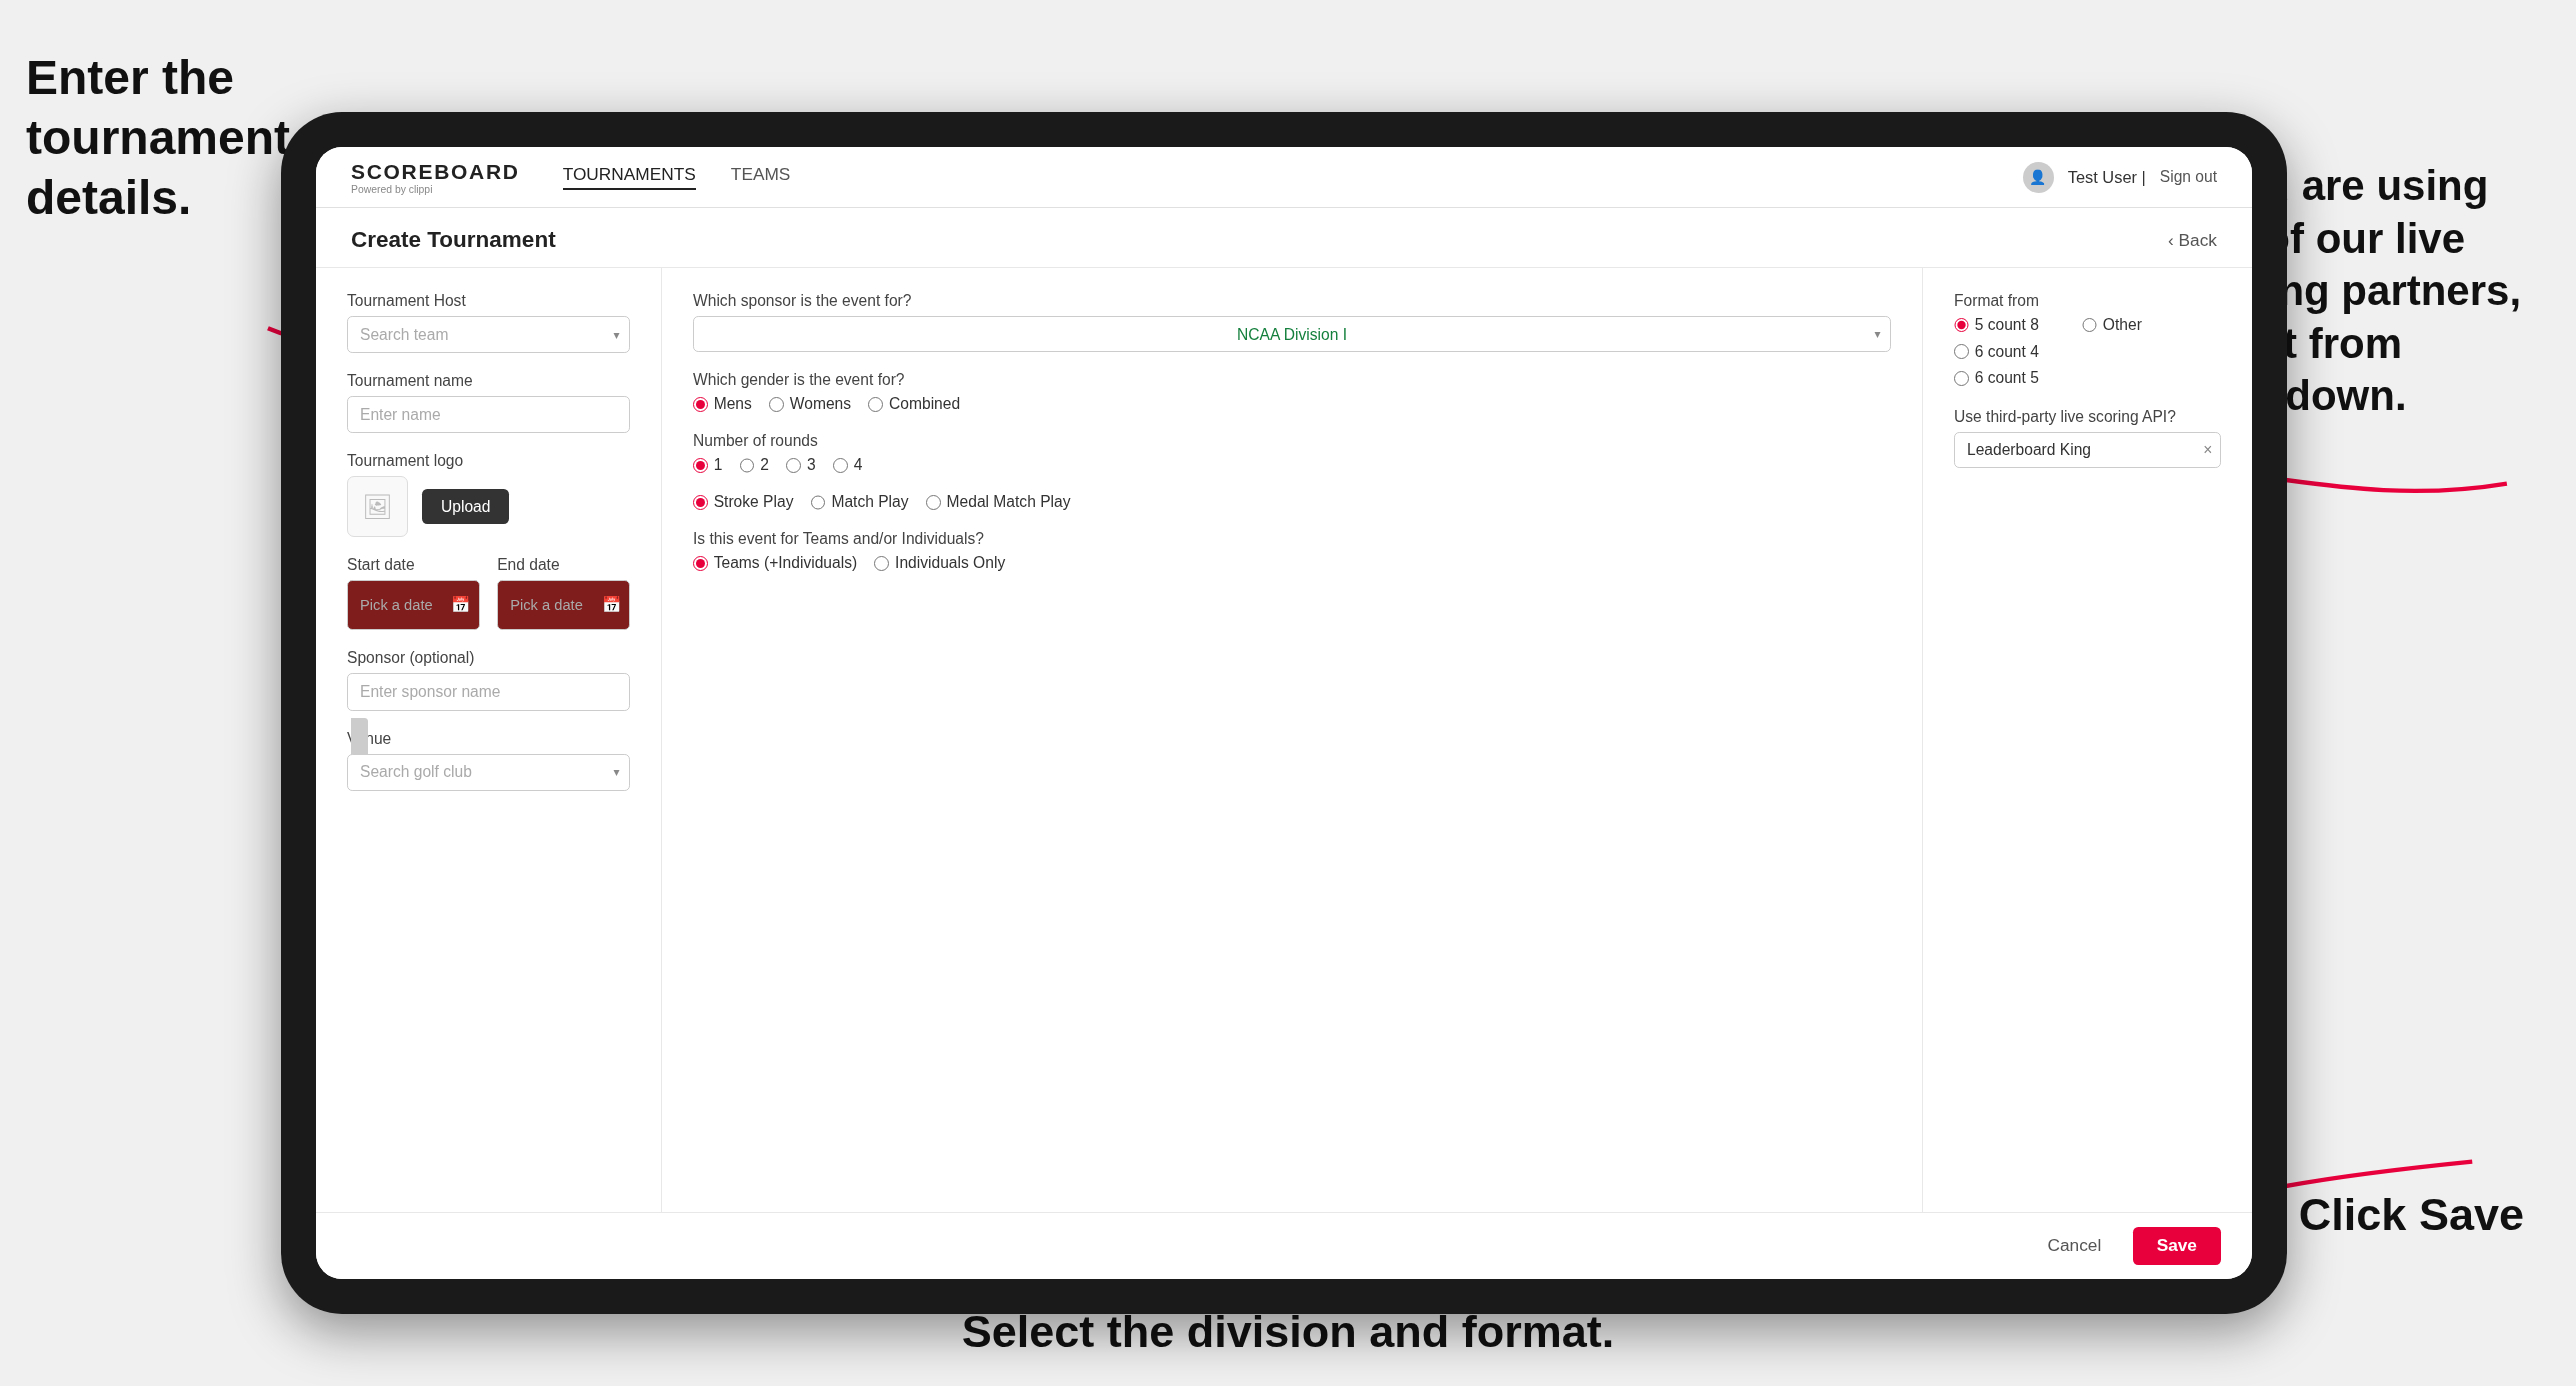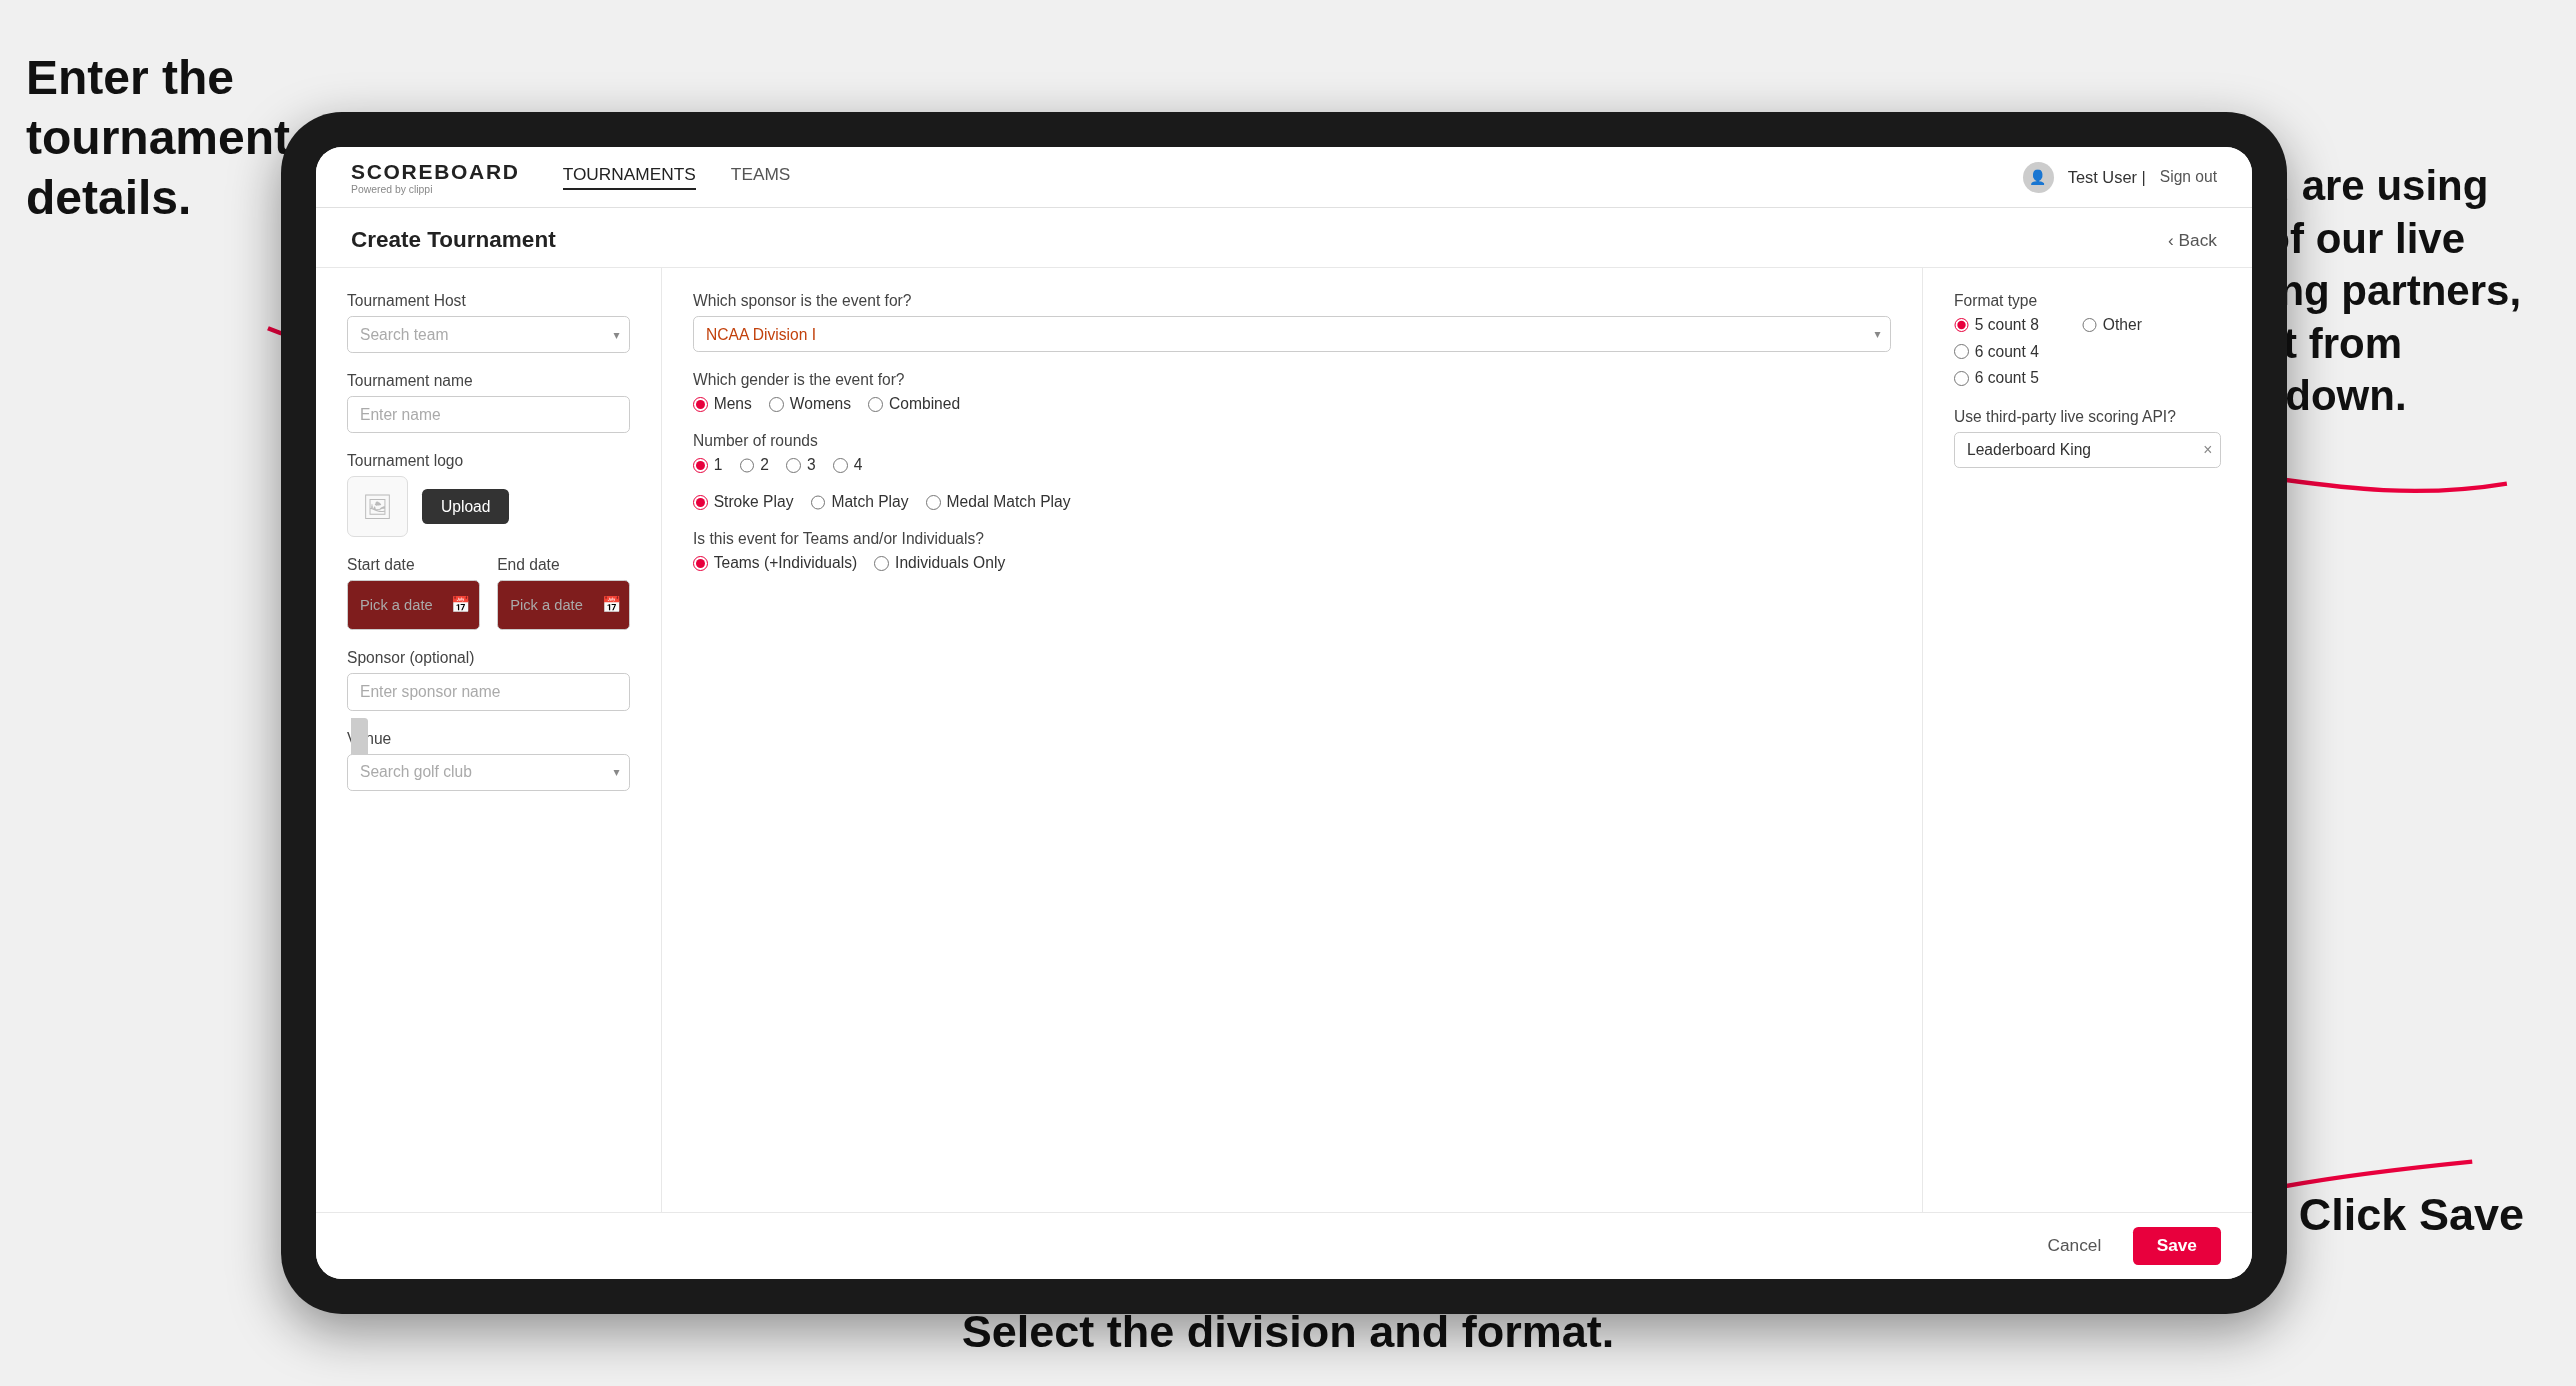--- a/index.html
+++ b/index.html
@@ -216,24 +216,25 @@
     .form-select-wrap {
       position: relative;
       width: 100%;
     }
     .form-select-wrap select {
       width: 100%;
       border: 0.9px solid #ccc;
       border-radius: 5.2px;
       padding: 8.6px 12px;
       font-size: 15.6px;
-      color: #c2410c;
+      color: #15803d;
       background: #fff;
       appearance: none;
       cursor: pointer;
+      text-align: center;
     }
     .form-select-arrow {
       position: absolute;
       right: 10.4px;
       top: 50%;
       transform: translateY(-50%);
       color: #888;
       pointer-events: none;
       font-size: 12px;
     }
@@ -618,21 +619,21 @@
                     <span>Individuals Only</span>
                   </label>
                 </div>
               </div>
 
             </div>
 
             <div class="form-col form-col-right">
 
               <div class="form-group">
-                <label class="form-label">Format type</label>
+                <label class="form-label">Format from</label>
                 <div class="format-type-group">
                   <div class="format-row">
                     <div class="radio-group">
                       <label class="radio-item">
                         <input type="radio" name="format" checked="" style="">
                         <span>5 count 8</span>
                       </label>
                       <label class="radio-item" style="margin-left:26px;">
                         <input type="radio" name="format" style="">
                         <span>Other</span>

